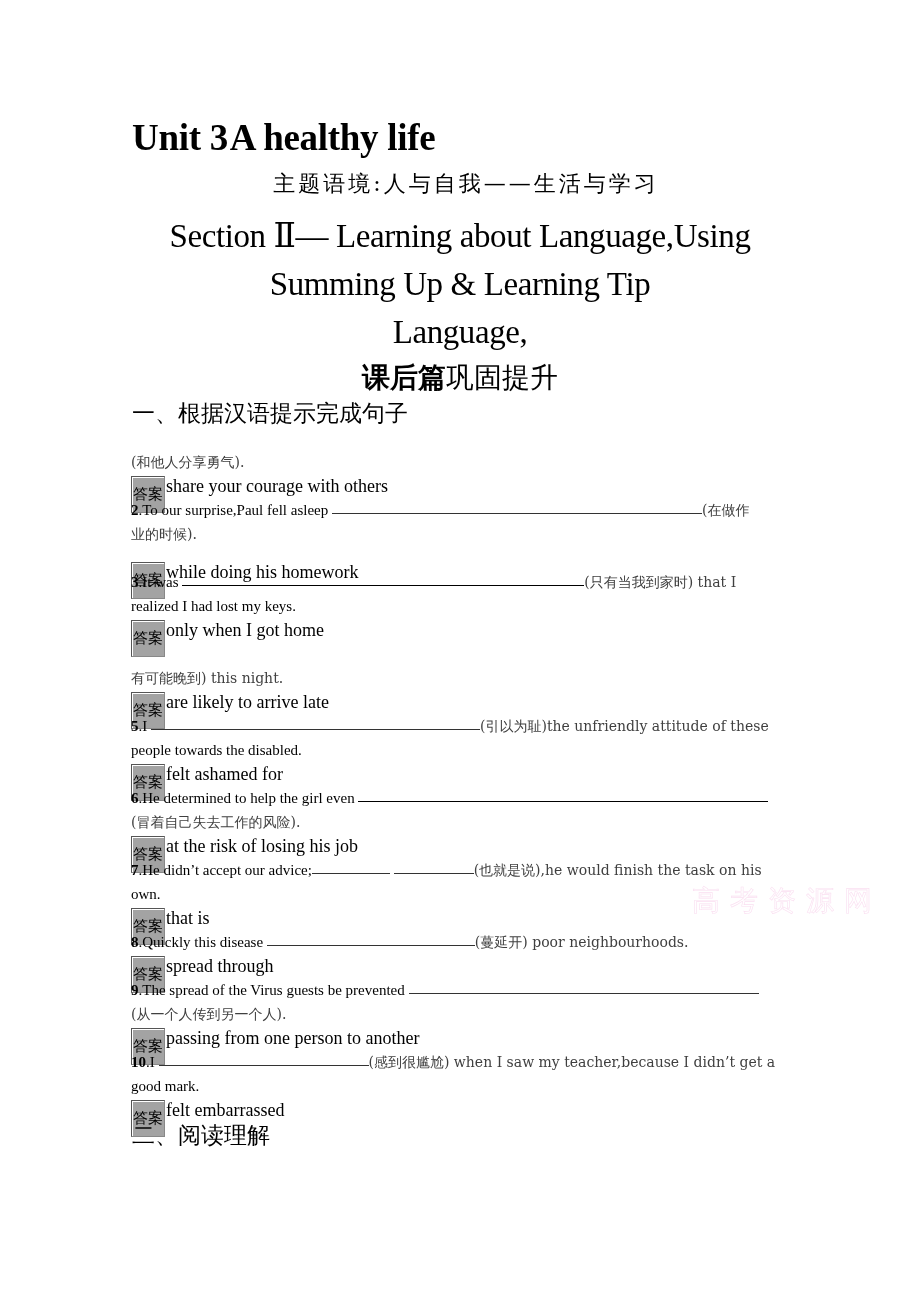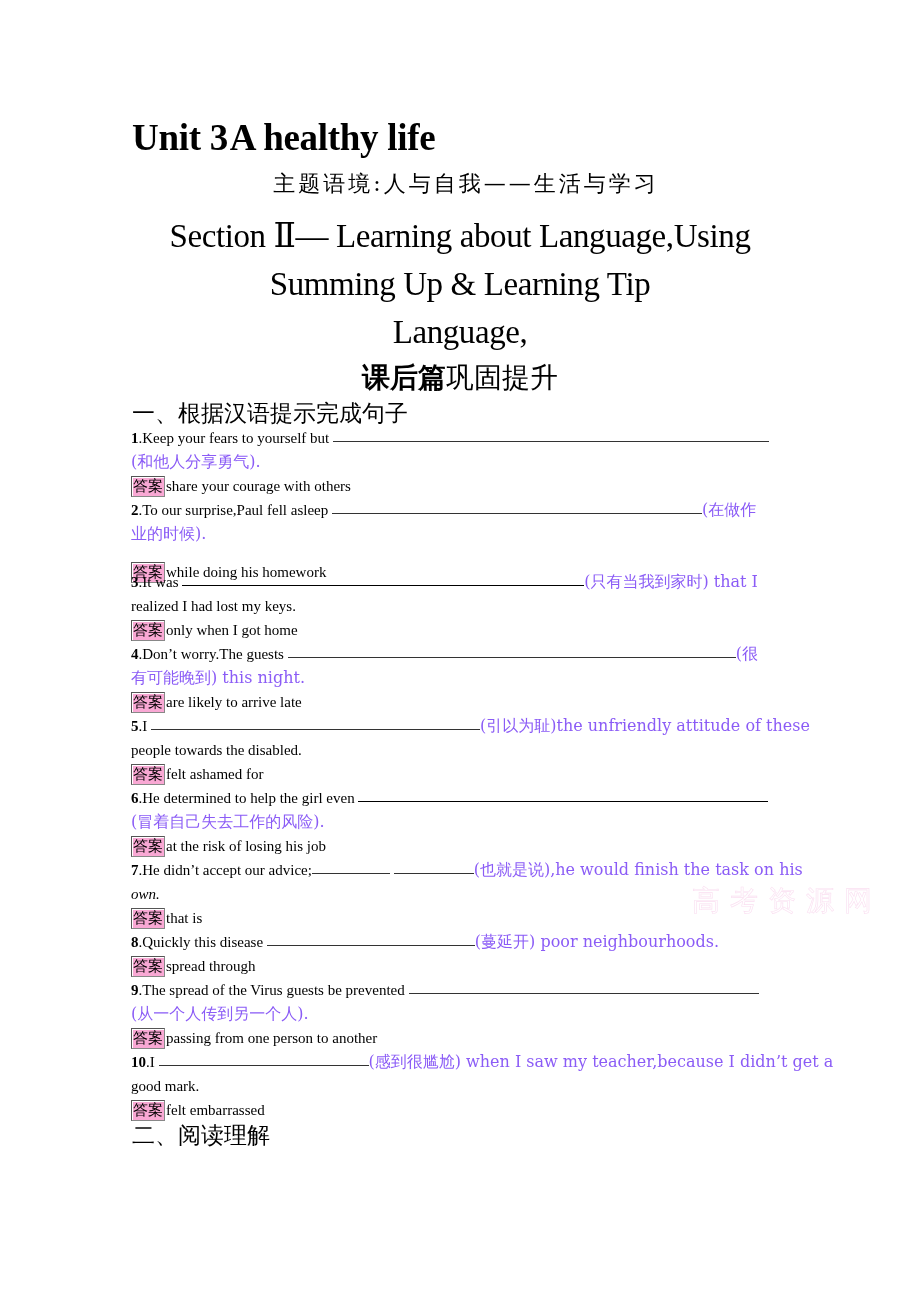--- a/index.html
+++ b/index.html
@@ -87,42 +87,42 @@
       display: inline-block;
       border-bottom: 1px solid #333;
       height: 15px;
       vertical-align: baseline;
       position: relative;
       top: -1px;
     }
     .blank.dark { border-bottom: 1.5px solid #000; }
     .cn {
       font-family: "DejaVu Serif", "Liberation Serif", serif;
-      font-size: 16px;
-      color: #8b5cf6;
+      font-size: 14px;
+      color: #404040;
     }
     .answer-badge {
       display: inline-block;
-      background: #f9a8d4;
+      background: #a3a3a3;
       border: 1px solid #555;
       border-right-color: #888;
       border-bottom-color: #888;
       box-shadow: inset 1px 1px 0 #fff;
       font-family: "DejaVu Sans", "Liberation Sans", sans-serif;
       font-size: 15px;
       line-height: 19px;
       height: 19px;
-      padding: 0 1px;
+      padding: 8px 1px;
       margin-right: 1px;
       vertical-align: top;
       margin-top: 2px;
       cursor: pointer;
     }
     .answer-text {
-      font-size: 15px;
+      font-size: 18px;
       margin-top: 39px;
     }
     .watermark {
       position: absolute;
       left: 692px;
       top: 882px;
       font-size: 28px;
       letter-spacing: 10px;
       color: transparent;
       -webkit-text-stroke: 0.6px #f6c6e6;
@@ -147,23 +147,20 @@
     <span class="line">Summing Up &amp; Learning Tip</span>
     <span class="line">Language,</span>
   </div>
 
   <div class="sub-title">
     <b>课后篇</b><span class="light">巩固提升</span>
   </div>
 
   <div class="part-heading" style="top:401px;">一、根据汉语提示完成句子</div>
 
-  <div class="row" style="top:426px;">
-    <span class="qnum">1</span><span>.Keep your fears to yourself but </span><span class="blank" style="width:436px;"></span>
-  </div>
   <div class="row cn-row" style="top:450px;">
     <span class="cn">(和他人分享勇气).</span>
   </div>
   <div class="row" style="top:474px;">
     <span class="answer-badge">答案</span><span class="answer-text">share your courage with others</span>
   </div>
 
   <div class="row" style="top:498px;">
     <span class="qnum">2</span><span>.To our surprise,Paul fell asleep </span><span class="blank" style="width:370px;"></span><span class="cn">(在做作</span>
   </div>
@@ -177,23 +174,20 @@
   <div class="row" style="top:570px;">
     <span class="qnum">3</span><span>.It was </span><span class="blank dark" style="width:402px;"></span><span class="cn">(只有当我到家时) that I</span>
   </div>
   <div class="row" style="top:594px;">
     <span>realized I had lost my keys.</span>
   </div>
   <div class="row" style="top:618px;">
     <span class="answer-badge">答案</span><span class="answer-text">only when I got home</span>
   </div>
 
-  <div class="row" style="top:642px;">
-    <span class="qnum">4</span><span>.Don’t worry.The guests </span><span class="blank" style="width:448px;"></span><span class="cn">(很</span>
-  </div>
   <div class="row" style="top:666px;">
     <span class="cn">有可能晚到) this night.</span>
   </div>
   <div class="row" style="top:690px;">
     <span class="answer-badge">答案</span><span class="answer-text">are likely to arrive late</span>
   </div>
 
   <div class="row" style="top:714px;">
     <span class="qnum">5</span><span>.I </span><span class="blank" style="width:329px;"></span><span class="cn">(引以为耻)the unfriendly attitude of these</span>
   </div>
@@ -210,21 +204,21 @@
   <div class="row" style="top:810px;">
     <span class="cn">(冒着自己失去工作的风险).</span>
   </div>
   <div class="row" style="top:834px;">
     <span class="answer-badge">答案</span><span class="answer-text">at the risk of losing his job</span>
   </div>
 
   <div class="row" style="top:858px;">
     <span class="qnum">7</span><span>.He didn’t accept our advice;</span><span class="blank" style="width:78px;"></span><span> </span><span class="blank" style="width:80px;"></span><span class="cn">(也就是说),he would finish the task on his</span>
   </div>
-  <div class="row" style="top:882px;font-style:italic;">
+  <div class="row" style="top:882px;">
     <span>own.</span>
   </div>
   <div class="row" style="top:906px;">
     <span class="answer-badge">答案</span><span class="answer-text">that is</span>
   </div>
 
   <div class="row" style="top:930px;">
     <span class="qnum">8</span><span>.Quickly this disease </span><span class="blank" style="width:208px;"></span><span class="cn">(蔓延开) poor neighbourhoods.</span>
   </div>
   <div class="row" style="top:954px;">

